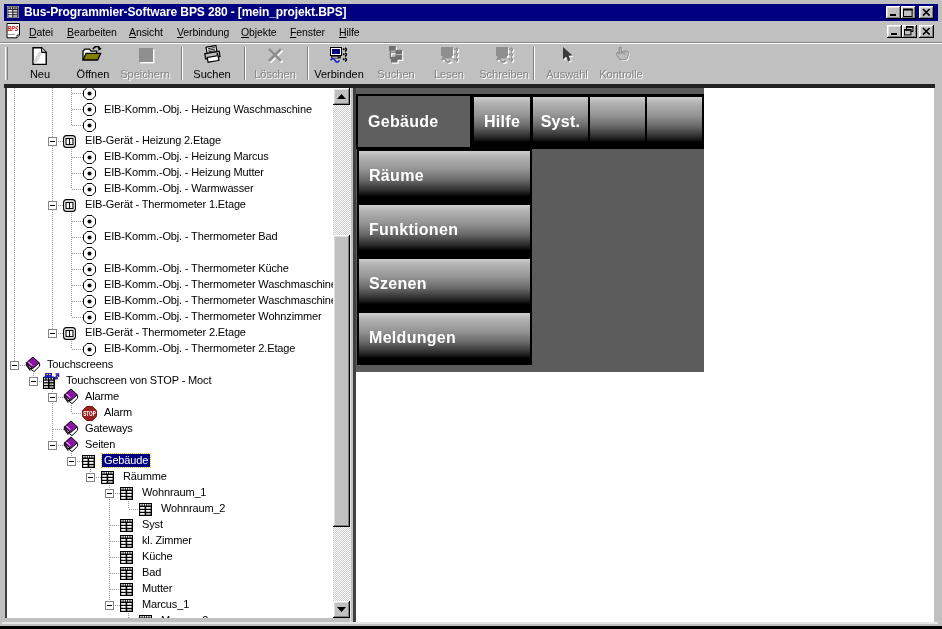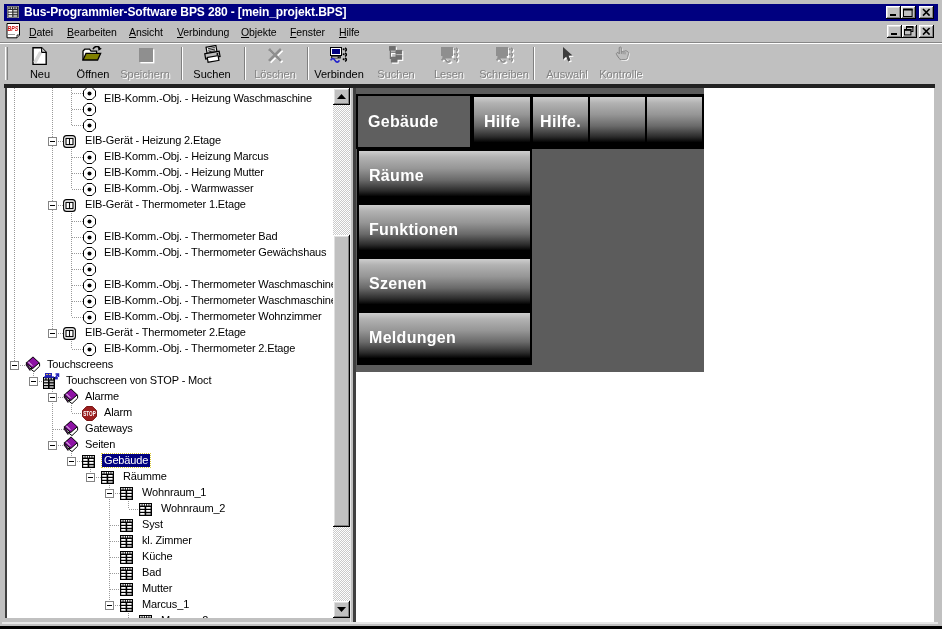--- a/index.html
+++ b/index.html
@@ -214,21 +214,21 @@
 <div class="hdot" style="left:65px;top:5px;width:12px"></div>
 <svg style="position:absolute;left:76px;top:-1px" width="13" height="13" viewBox="0 0 13 13">
       <polygon points="4,0.5 9,0.5 12.5,4 12.5,9 9,12.5 4,12.5 0.5,9 0.5,4" fill="#fff" stroke="#000" stroke-width="1"></polygon>
       <circle cx="6.5" cy="6.5" r="2" fill="#000"></circle>
     </svg>
 <div class="hdot" style="left:65px;top:21px;width:12px"></div>
 <svg style="position:absolute;left:76px;top:15px" width="13" height="13" viewBox="0 0 13 13">
       <polygon points="4,0.5 9,0.5 12.5,4 12.5,9 9,12.5 4,12.5 0.5,9 0.5,4" fill="#fff" stroke="#000" stroke-width="1"></polygon>
       <circle cx="6.5" cy="6.5" r="2" fill="#000"></circle>
     </svg>
-<span class="tlabel" style="left:97px;top:4px">EIB-Komm.-Obj. - Heizung Waschmaschine</span>
+<span class="tlabel" style="left:97px;top:15px">EIB-Komm.-Obj. - Heizung Waschmaschine</span>
 <div class="hdot" style="left:65px;top:37px;width:12px"></div>
 <svg style="position:absolute;left:76px;top:31px" width="13" height="13" viewBox="0 0 13 13">
       <polygon points="4,0.5 9,0.5 12.5,4 12.5,9 9,12.5 4,12.5 0.5,9 0.5,4" fill="#fff" stroke="#000" stroke-width="1"></polygon>
       <circle cx="6.5" cy="6.5" r="2" fill="#000"></circle>
     </svg>
 <div class="hdot" style="left:51px;top:53px;width:7px"></div>
 <svg style="position:absolute;left:41px;top:49px" width="9" height="9" viewBox="0 0 9 9">
       <rect x="0.5" y="0.5" width="8" height="8" fill="#fff" stroke="#848484" stroke-width="1"></rect>
       <line x1="2" y1="4.5" x2="7" y2="4.5" stroke="#000" stroke-width="1"></line>
     </svg>
@@ -276,26 +276,26 @@
 <svg style="position:absolute;left:76px;top:143px" width="13" height="13" viewBox="0 0 13 13">
       <polygon points="4,0.5 9,0.5 12.5,4 12.5,9 9,12.5 4,12.5 0.5,9 0.5,4" fill="#fff" stroke="#000" stroke-width="1"></polygon>
       <circle cx="6.5" cy="6.5" r="2" fill="#000"></circle>
     </svg>
 <span class="tlabel" style="left:97px;top:142px">EIB-Komm.-Obj. - Thermometer Bad</span>
 <div class="hdot" style="left:65px;top:165px;width:12px"></div>
 <svg style="position:absolute;left:76px;top:159px" width="13" height="13" viewBox="0 0 13 13">
       <polygon points="4,0.5 9,0.5 12.5,4 12.5,9 9,12.5 4,12.5 0.5,9 0.5,4" fill="#fff" stroke="#000" stroke-width="1"></polygon>
       <circle cx="6.5" cy="6.5" r="2" fill="#000"></circle>
     </svg>
-<span class="tlabel" style="left:97px;top:158px">EIB-Komm.-Obj. - Thermometer Gewächshaus</span>
 <div class="hdot" style="left:65px;top:181px;width:12px"></div>
 <svg style="position:absolute;left:76px;top:175px" width="13" height="13" viewBox="0 0 13 13">
       <polygon points="4,0.5 9,0.5 12.5,4 12.5,9 9,12.5 4,12.5 0.5,9 0.5,4" fill="#fff" stroke="#000" stroke-width="1"></polygon>
       <circle cx="6.5" cy="6.5" r="2" fill="#000"></circle>
     </svg>
+<span class="tlabel" style="left:97px;top:174px">EIB-Komm.-Obj. - Thermometer Küche</span>
 <div class="hdot" style="left:65px;top:197px;width:12px"></div>
 <svg style="position:absolute;left:76px;top:191px" width="13" height="13" viewBox="0 0 13 13">
       <polygon points="4,0.5 9,0.5 12.5,4 12.5,9 9,12.5 4,12.5 0.5,9 0.5,4" fill="#fff" stroke="#000" stroke-width="1"></polygon>
       <circle cx="6.5" cy="6.5" r="2" fill="#000"></circle>
     </svg>
 <span class="tlabel" style="left:97px;top:190px">EIB-Komm.-Obj. - Thermometer Waschmaschine</span>
 <div class="hdot" style="left:65px;top:213px;width:12px"></div>
 <svg style="position:absolute;left:76px;top:207px" width="13" height="13" viewBox="0 0 13 13">
       <polygon points="4,0.5 9,0.5 12.5,4 12.5,9 9,12.5 4,12.5 0.5,9 0.5,4" fill="#fff" stroke="#000" stroke-width="1"></polygon>
       <circle cx="6.5" cy="6.5" r="2" fill="#000"></circle>
@@ -611,21 +611,21 @@
 <div style="left:350px;top:88px;width:3px;height:534px;background:#c0c0c0;border-left:1px solid #e8e8e8"></div>
 <div style="left:353px;top:88px;width:3px;height:534px;background:#404040"></div>
 <div style="left:356px;top:88px;width:578px;height:534px;background:#fff"></div>
 <div style="left:356px;top:88px;width:348px;height:284px;background:#5c5c5c"></div>
 <div style="left:356px;top:94px;width:348px;height:55px;background:#000"></div>
 <div style="left:358px;top:96px;width:112px;height:51px;background:#5f5f5f"></div>
 <span class="pbtn" style="left:368px;top:96px;line-height:51px">Gebäude</span>
 <div style="left:474px;top:96.5px;width:56px;height:50px;background:linear-gradient(180deg,#cecece 0%,#b2b2b2 12%,#969696 35%,#6a6a6a 58%,#2a2a2a 80%,#000 91%)"></div>
 <span class="pbtn" style="left:474px;top:96px;width:56px;line-height:51px;text-align:center">Hilfe</span>
 <div style="left:533px;top:96.5px;width:55px;height:50px;background:linear-gradient(180deg,#cecece 0%,#b2b2b2 12%,#969696 35%,#6a6a6a 58%,#2a2a2a 80%,#000 91%)"></div>
-<span class="pbtn" style="left:533px;top:96px;width:55px;line-height:51px;text-align:center">Hilfe.</span>
+<span class="pbtn" style="left:533px;top:96px;width:55px;line-height:51px;text-align:center">Syst.</span>
 <div style="left:590px;top:96.5px;width:55px;height:50px;background:linear-gradient(180deg,#cecece 0%,#b2b2b2 12%,#969696 35%,#6a6a6a 58%,#2a2a2a 80%,#000 91%)"></div>
 <div style="left:647px;top:96.5px;width:55px;height:50px;background:linear-gradient(180deg,#cecece 0%,#b2b2b2 12%,#969696 35%,#6a6a6a 58%,#2a2a2a 80%,#000 91%)"></div>
 <div style="left:356.5px;top:149px;width:175px;height:54px;background:#000"></div>
 <div style="left:358.5px;top:151px;width:171px;height:50px;background:linear-gradient(180deg,#cecece 0%,#b2b2b2 12%,#969696 35%,#6a6a6a 58%,#2a2a2a 80%,#000 91%)"></div>
 <span class="pbtn" style="left:369px;top:151px;line-height:50px">Räume</span>
 <div style="left:356.5px;top:203px;width:175px;height:54px;background:#000"></div>
 <div style="left:358.5px;top:205px;width:171px;height:50px;background:linear-gradient(180deg,#cecece 0%,#b2b2b2 12%,#969696 35%,#6a6a6a 58%,#2a2a2a 80%,#000 91%)"></div>
 <span class="pbtn" style="left:369px;top:205px;line-height:50px">Funktionen</span>
 <div style="left:356.5px;top:257px;width:175px;height:54px;background:#000"></div>
 <div style="left:358.5px;top:259px;width:171px;height:50px;background:linear-gradient(180deg,#cecece 0%,#b2b2b2 12%,#969696 35%,#6a6a6a 58%,#2a2a2a 80%,#000 91%)"></div>

